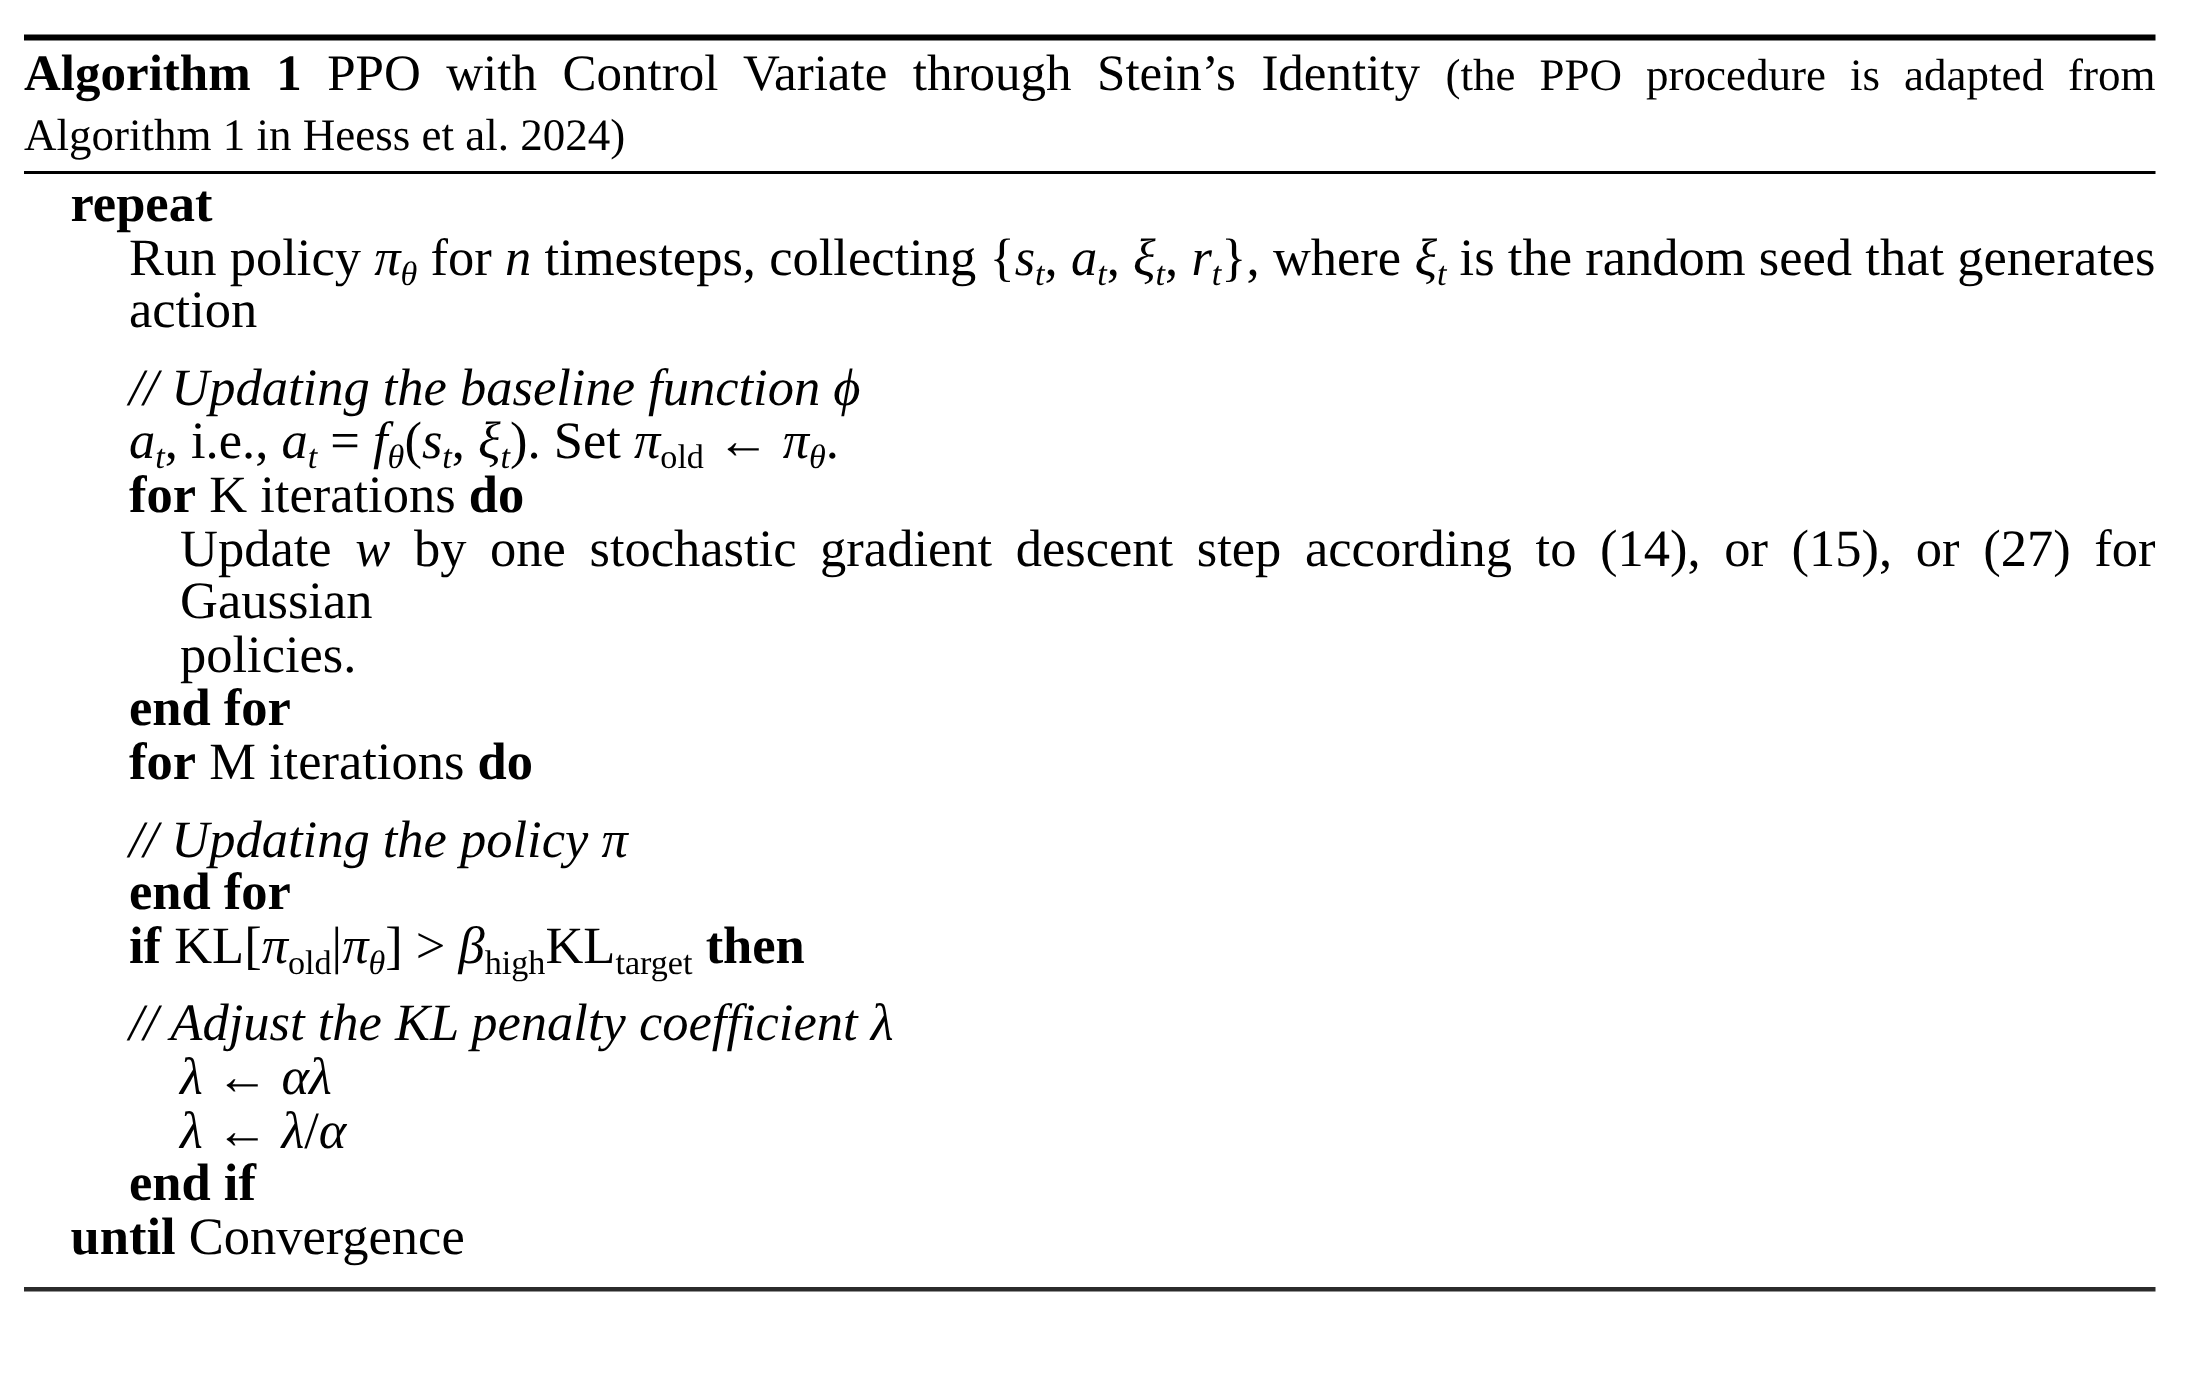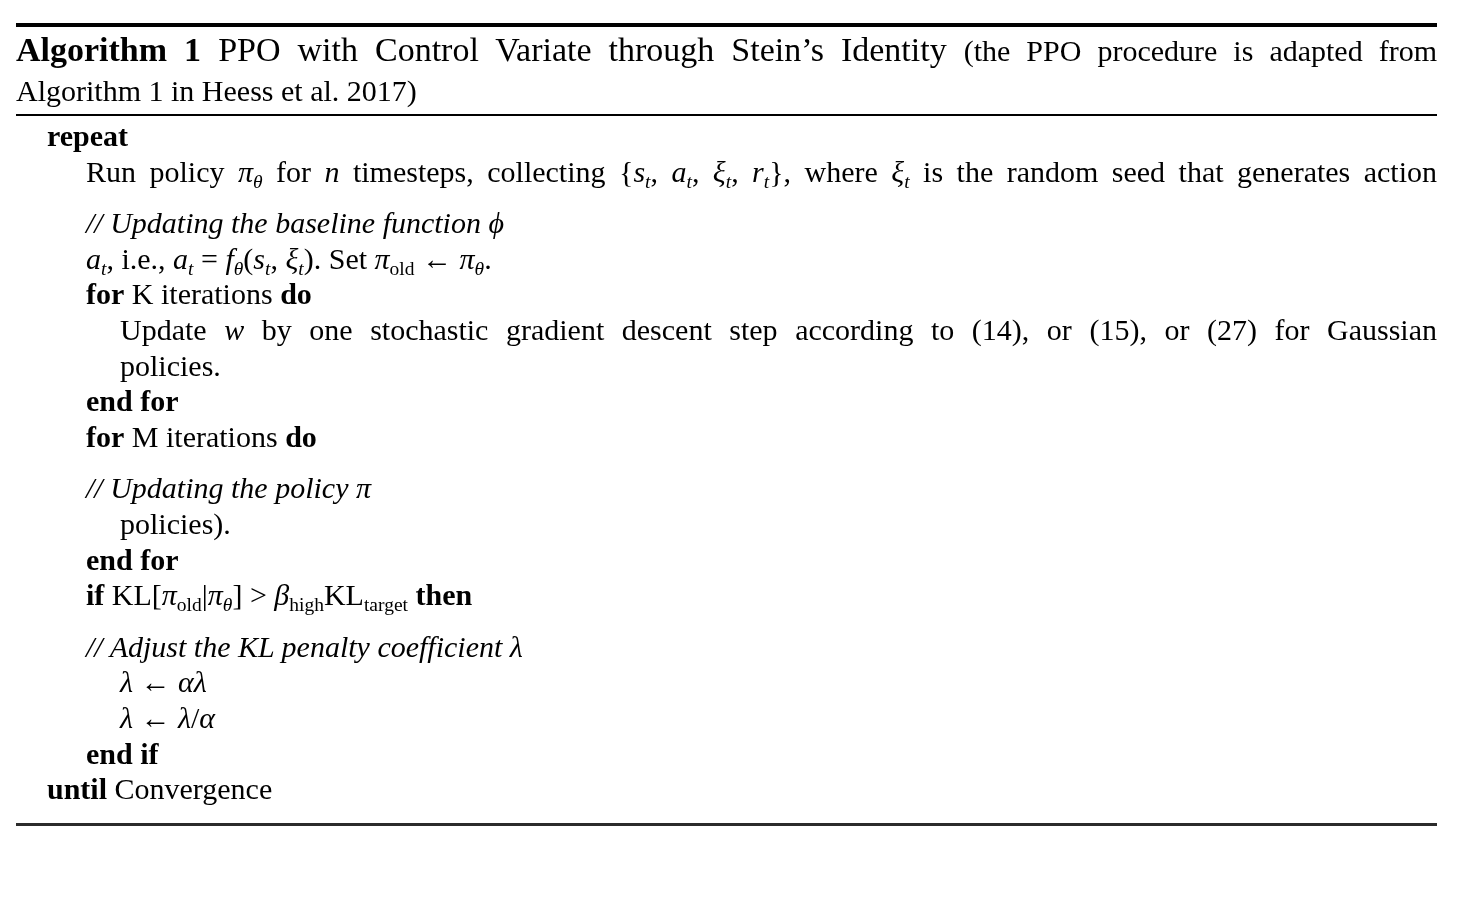--- a/index.html
+++ b/index.html
@@ -23,21 +23,21 @@
     font-size: 34px;
     line-height: 40px;
     padding: 3px 0 3px 0;
     color: #000;
   }
   .algo-header .fill-line { text-align: justify; text-align-last: justify; }
   .algo-label { font-weight: bold; }
   .algo-note { font-size: 30px; }
 
   .algo-body {
-    font-size: 30px;
+    font-size: 35px;
     line-height: 35.6px;
     padding: 2px 0 16px 0;
   }
   .algo-line { white-space: normal; }
   .algo-line.fill { text-align: justify; text-align-last: justify; }
   .indent-0 { margin-left: 31px; }
   .indent-1 { margin-left: 70px; }
   .indent-2 { margin-left: 104px; }
   .gap { margin-top: 16px; }
 
@@ -51,37 +51,36 @@
 </style>
 </head>
 <body>
 
 <div class="page">
 
   <div class="rule rule-top"></div>
 
   <div class="algo-header">
     <div class="fill-line"><span class="algo-label">Algorithm 1</span><span> PPO with Control Variate through Stein’s Identity </span><span class="algo-note">(the PPO procedure is adapted from</span></div>
-    <div class="algo-note"><span>Algorithm 1 in Heess et al. 2017)</span></div>
+    <div class="algo-note"><span>Algorithm 1 in Heess et al. 2024)</span></div>
   </div>
 
   <div class="rule rule-mid"></div>
 
   <div class="algo-body">
       <div class="algo-line indent-0"><b>repeat</b></div>
       <div class="algo-line indent-1 fill">Run policy <i>π</i><sub><i>θ</i></sub> for <i>n</i> timesteps, collecting {<i>s</i><sub><i>t</i></sub>, <i>a</i><sub><i>t</i></sub>, <i>ξ</i><sub><i>t</i></sub>, <i>r</i><sub><i>t</i></sub>}, where <i>ξ</i><sub><i>t</i></sub> is the random seed that generates action</div>
       <div class="algo-line indent-1 gap"><i>// Updating the baseline function ϕ</i></div>
       <div class="algo-line indent-1"><i>a</i><sub><i>t</i></sub>, i.e., <i>a</i><sub><i>t</i></sub> = <i>f</i><sub><i>θ</i></sub>(<i>s</i><sub><i>t</i></sub>, <i>ξ</i><sub><i>t</i></sub>). Set <i>π</i><sub>old</sub> ← <i>π</i><sub><i>θ</i></sub>.</div>
       <div class="algo-line indent-1"><b>for</b> K iterations <b>do</b></div>
       <div class="algo-line indent-2 fill">Update <i>w</i> by one stochastic gradient descent step according to (14), or (15), or (27) for Gaussian</div>
       <div class="algo-line indent-2">policies.</div>
       <div class="algo-line indent-1"><b>end for</b></div>
       <div class="algo-line indent-1"><b>for</b> M iterations <b>do</b></div>
       <div class="algo-line indent-1 gap"><i>// Updating the policy π</i></div>
-      <div class="algo-line indent-2">policies).</div>
       <div class="algo-line indent-1"><b>end for</b></div>
       <div class="algo-line indent-1"><b>if</b> KL[<i>π</i><sub>old</sub>|<i>π</i><sub><i>θ</i></sub>] &gt; <i>β</i><sub>high</sub>KL<sub>target</sub> <b>then</b></div>
       <div class="algo-line indent-1 gap"><i>// Adjust the KL penalty coefficient λ</i></div>
       <div class="algo-line indent-2"><i>λ</i> ← <i>αλ</i></div>
       <div class="algo-line indent-2"><i>λ</i> ← <i>λ</i>/<i>α</i></div>
       <div class="algo-line indent-1"><b>end if</b></div>
       <div class="algo-line indent-0"><b>until</b> Convergence</div>
     </div>
 
   <div class="rule rule-bottom"></div>

